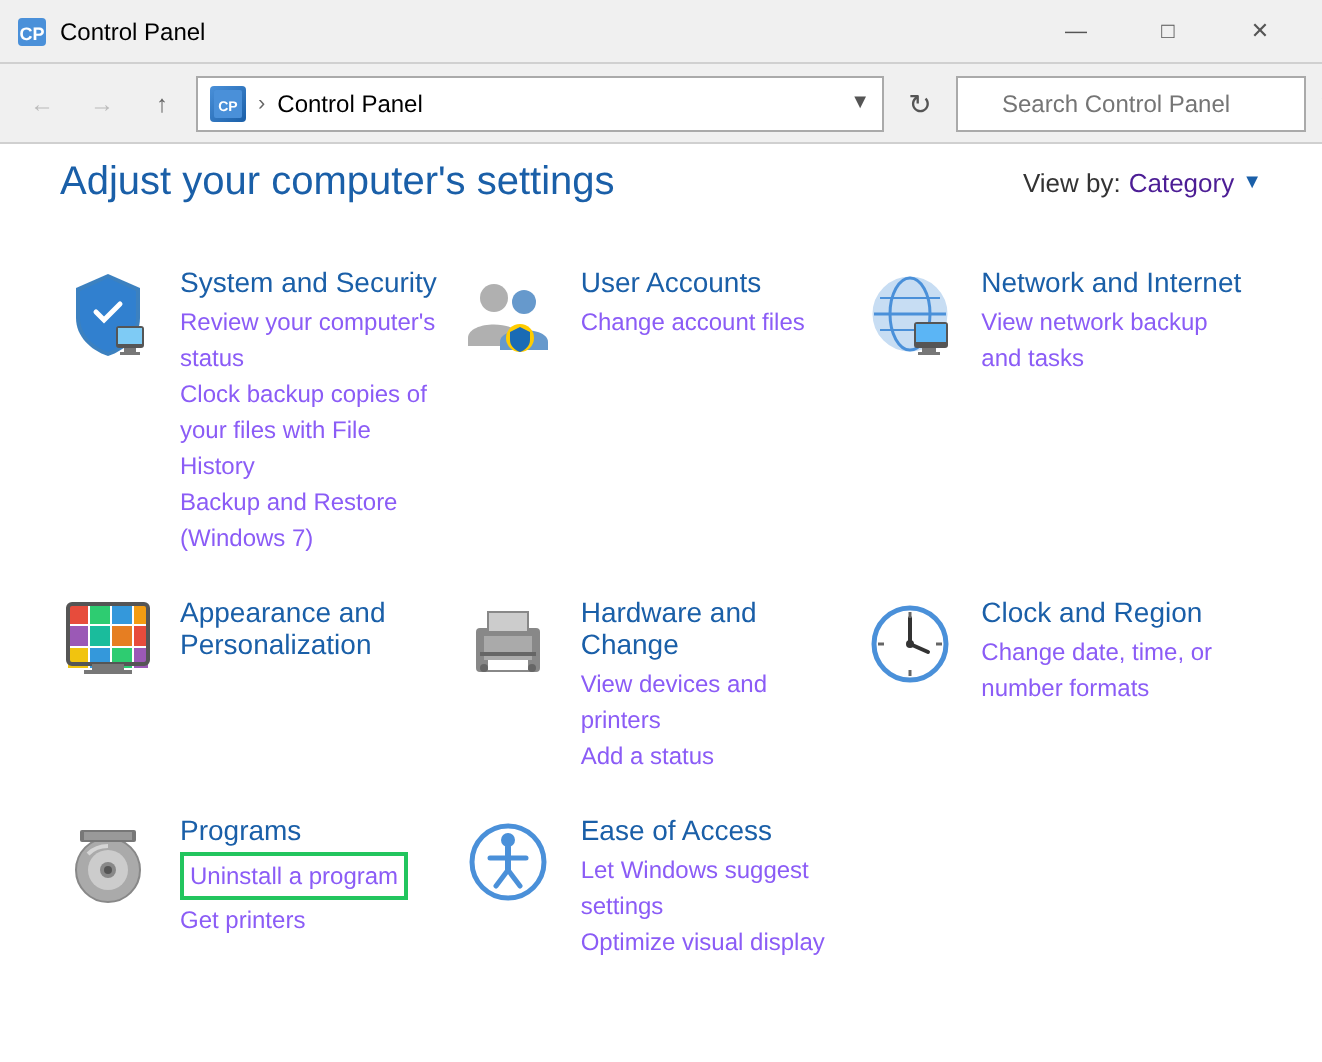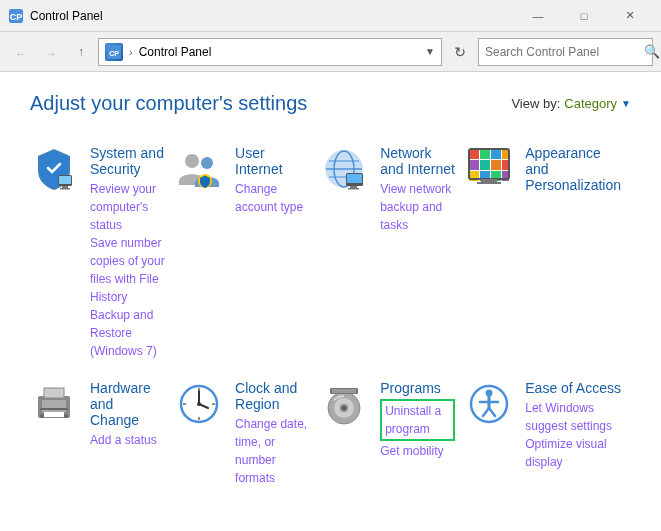--- a/index.html
+++ b/index.html
@@ -64,53 +64,53 @@
     .refresh-btn {
       width: 28px; height: 28px;
       display: flex; align-items: center; justify-content: center;
       cursor: pointer; color: #555; font-size: 14px;
     }
     .search-box {
       width: 175px; height: 28px;
       background: #fff;
       border: 1px solid #aaa;
       display: flex; align-items: center;
-      padding: 0 6px; gap: 4px;
+      padding: 0 22px; gap: 4px;
     }
     .search-box input {
       border: none; outline: none; font-size: 12px;
       flex: 1; color: #999; background: transparent;
     }
     .search-icon { color: #555; font-size: 13px; }
 
     
     .main {
       background: #fff;
-      padding: 20px 30px;
+      padding: 8px 30px;
       height: calc(531px - 72px);
       overflow-y: auto;
     }
     .header-row {
       display: flex;
       justify-content: space-between;
       align-items: center;
       margin-bottom: 20px;
     }
     .page-title { font-size: 20px; color: #1a5fa8; font-weight: normal; }
     .viewby {
       display: flex; align-items: center; gap: 4px; font-size: 13px; justify-content: flex-end;
     }
     .viewby-label { color: #333; }
-    .viewby-value { color: #4d7c0f; cursor: pointer; }
+    .viewby-value { color: #4c1d95; cursor: pointer; }
     .viewby-arrow { color: #1a5fa8; font-size: 10px; }
 
     
     .grid {
       display: grid;
-      grid-template-columns: 1fr 1fr 1fr 1fr;
+      grid-template-columns: 1fr 1fr 1fr;
       gap: 0;
     }
     .grid-item {
       display: flex;
       align-items: flex-start;
       padding: 10px 10px 10px 0;
       gap: 12px;
       cursor: pointer;
     }
     .item-icon {
@@ -215,41 +215,41 @@
 
           <rect x="28" y="30" width="14" height="11" rx="1.5" fill="#555"></rect>
           <rect x="29" y="31" width="12" height="8" fill="#7ecbf5"></rect>
           <rect x="32" y="41" width="6" height="2" fill="#777"></rect>
           <rect x="30" y="43" width="10" height="1.5" fill="#777"></rect>
         </svg>
       </div>
       <div class="item-text">
         <div class="item-title">System and Security</div>
         <a class="item-link">Review your computer's status</a>
-        <a class="item-link">Save number copies of your files with File History</a>
+        <a class="item-link">Clock backup copies of your files with File History</a>
         <a class="item-link">Backup and Restore (Windows 7)</a>
       </div>
     </div>
 
     <div class="grid-item">
       <div class="item-icon icon-user">
         <svg width="48" height="48" viewBox="0 0 48 48">
 
           <circle cx="17" cy="16" r="7" fill="#b0b0b0"></circle>
           <path d="M4 36 C4 27 30 27 30 36 L30 40 L4 40 Z" fill="#b0b0b0"></path>
           <circle cx="32" cy="18" r="6" fill="#6699cc"></circle>
           <path d="M20 38 C20 30 44 30 44 38 L44 42 L20 42 Z" fill="#6699cc"></path>
 
           <circle cx="30" cy="36" r="7" fill="#ffcc00"></circle>
           <path d="M30 30.5 L35 33 L35 37 C35 40 32.5 42 30 43 C27.5 42 25 40 25 37 L25 33 Z" fill="#1a6bb5"></path>
         </svg>
       </div>
       <div class="item-text">
-        <div class="item-title">User Internet</div>
-        <a class="item-link">Change account type</a>
+        <div class="item-title">User Accounts</div>
+        <a class="item-link">Change account files</a>
       </div>
     </div>
 
     <div class="grid-item">
       <div class="item-icon icon-network">
         <svg width="48" height="48" viewBox="0 0 48 48">
 
           <circle cx="24" cy="24" r="18" fill="#4a90d9" opacity="0.3" stroke="#4a90d9" stroke-width="1.5"></circle>
           <ellipse cx="24" cy="24" rx="10" ry="18" fill="none" stroke="#4a90d9" stroke-width="1.5"></ellipse>
           <line x1="6" y1="24" x2="42" y2="24" stroke="#4a90d9" stroke-width="1.5"></line>
@@ -304,20 +304,21 @@
           <rect x="14" y="8" width="20" height="10" fill="#ccc" stroke="#888" stroke-width="1"></rect>
           <rect x="10" y="28" width="28" height="2" fill="#666"></rect>
           <rect x="14" y="32" width="20" height="5" fill="#fff"></rect>
 
           <circle cx="12" cy="36" r="2" fill="#666"></circle>
           <circle cx="36" cy="36" r="2" fill="#666"></circle>
         </svg>
       </div>
       <div class="item-text">
         <div class="item-title">Hardware and Change</div>
+        <a class="item-link">View devices and printers</a>
         <a class="item-link">Add a status</a>
       </div>
     </div>
 
     <div class="grid-item">
       <div class="item-icon icon-clock">
         <svg width="48" height="48" viewBox="0 0 48 48">
           <circle cx="24" cy="24" r="18" fill="none" stroke="#4a90d9" stroke-width="2.5"></circle>
           <circle cx="24" cy="24" r="16" fill="white"></circle>
           <line x1="24" y1="24" x2="24" y2="11" stroke="#333" stroke-width="2" stroke-linecap="round"></line>
@@ -347,21 +348,21 @@
 
           <path d="M14 20 Q18 16 24 16" stroke="white" stroke-width="2" fill="none" opacity="0.5"></path>
 
           <rect x="10" y="8" width="28" height="6" rx="1" fill="#777"></rect>
           <rect x="12" y="9" width="24" height="4" fill="#999"></rect>
         </svg>
       </div>
       <div class="item-text">
         <div class="item-title">Programs</div>
         <a class="item-link highlighted">Uninstall a program</a>
-        <a class="item-link">Get mobility</a>
+        <a class="item-link">Get printers</a>
       </div>
     </div>
 
     <div class="grid-item">
       <div class="item-icon icon-ease">
         <svg width="48" height="48" viewBox="0 0 48 48">
 
           <circle cx="24" cy="24" r="18" fill="none" stroke="#4a90d9" stroke-width="2.5"></circle>
           <circle cx="24" cy="24" r="16" fill="white"></circle>
 

